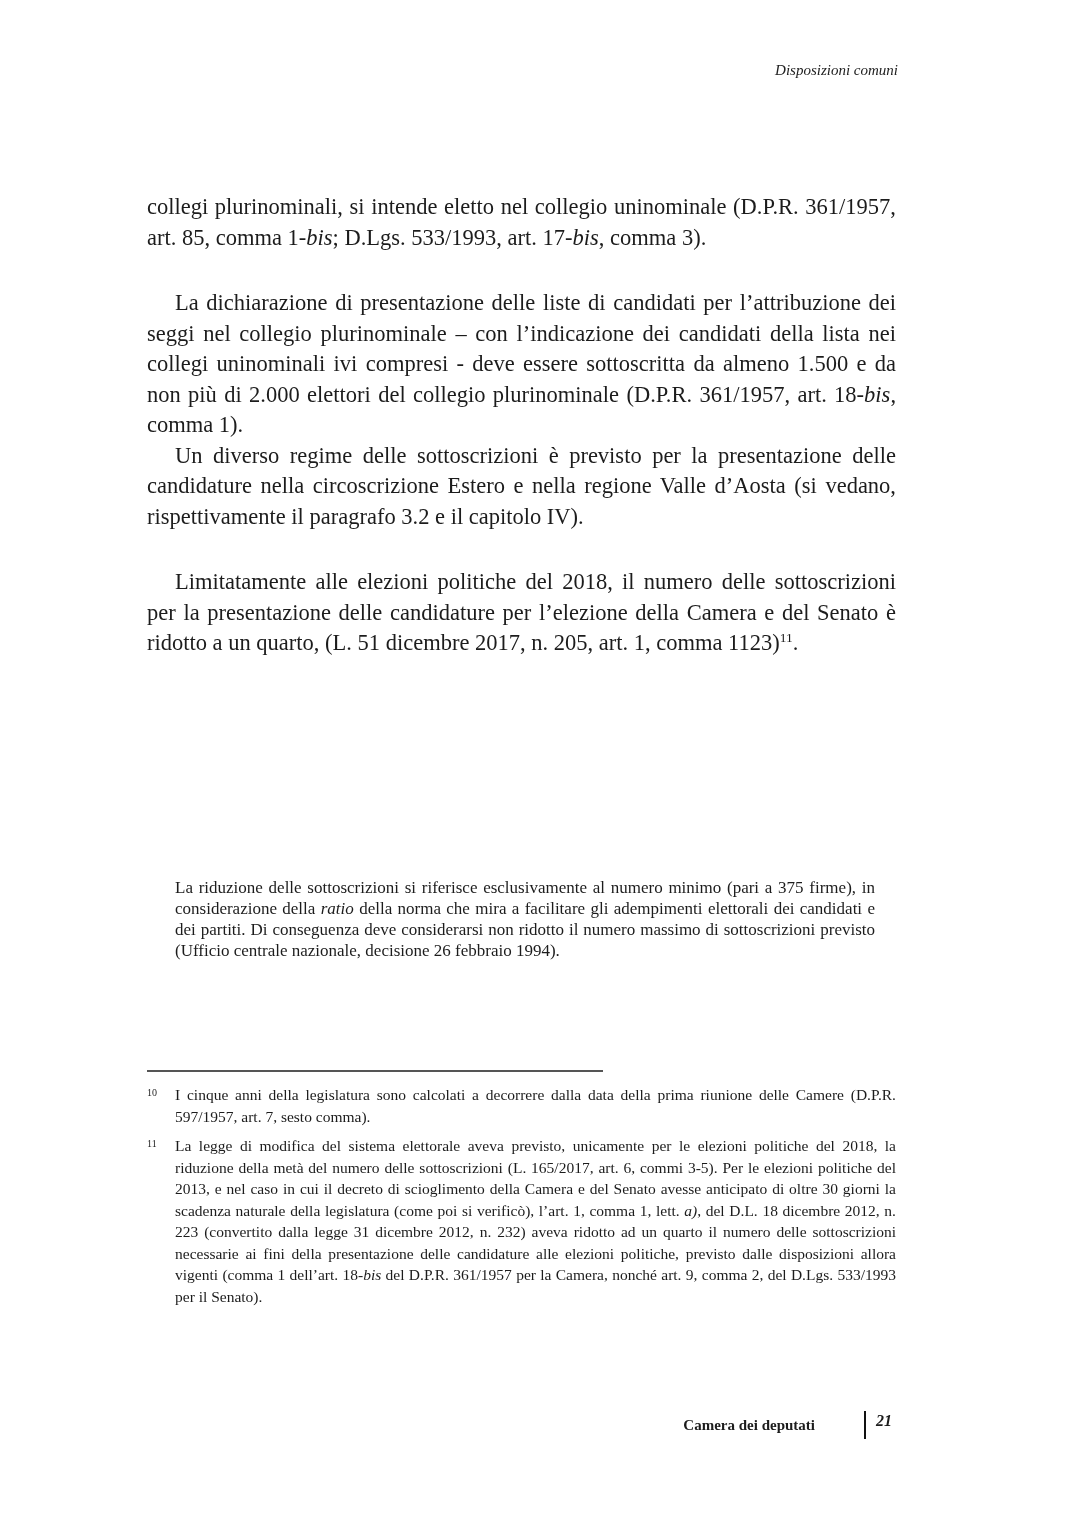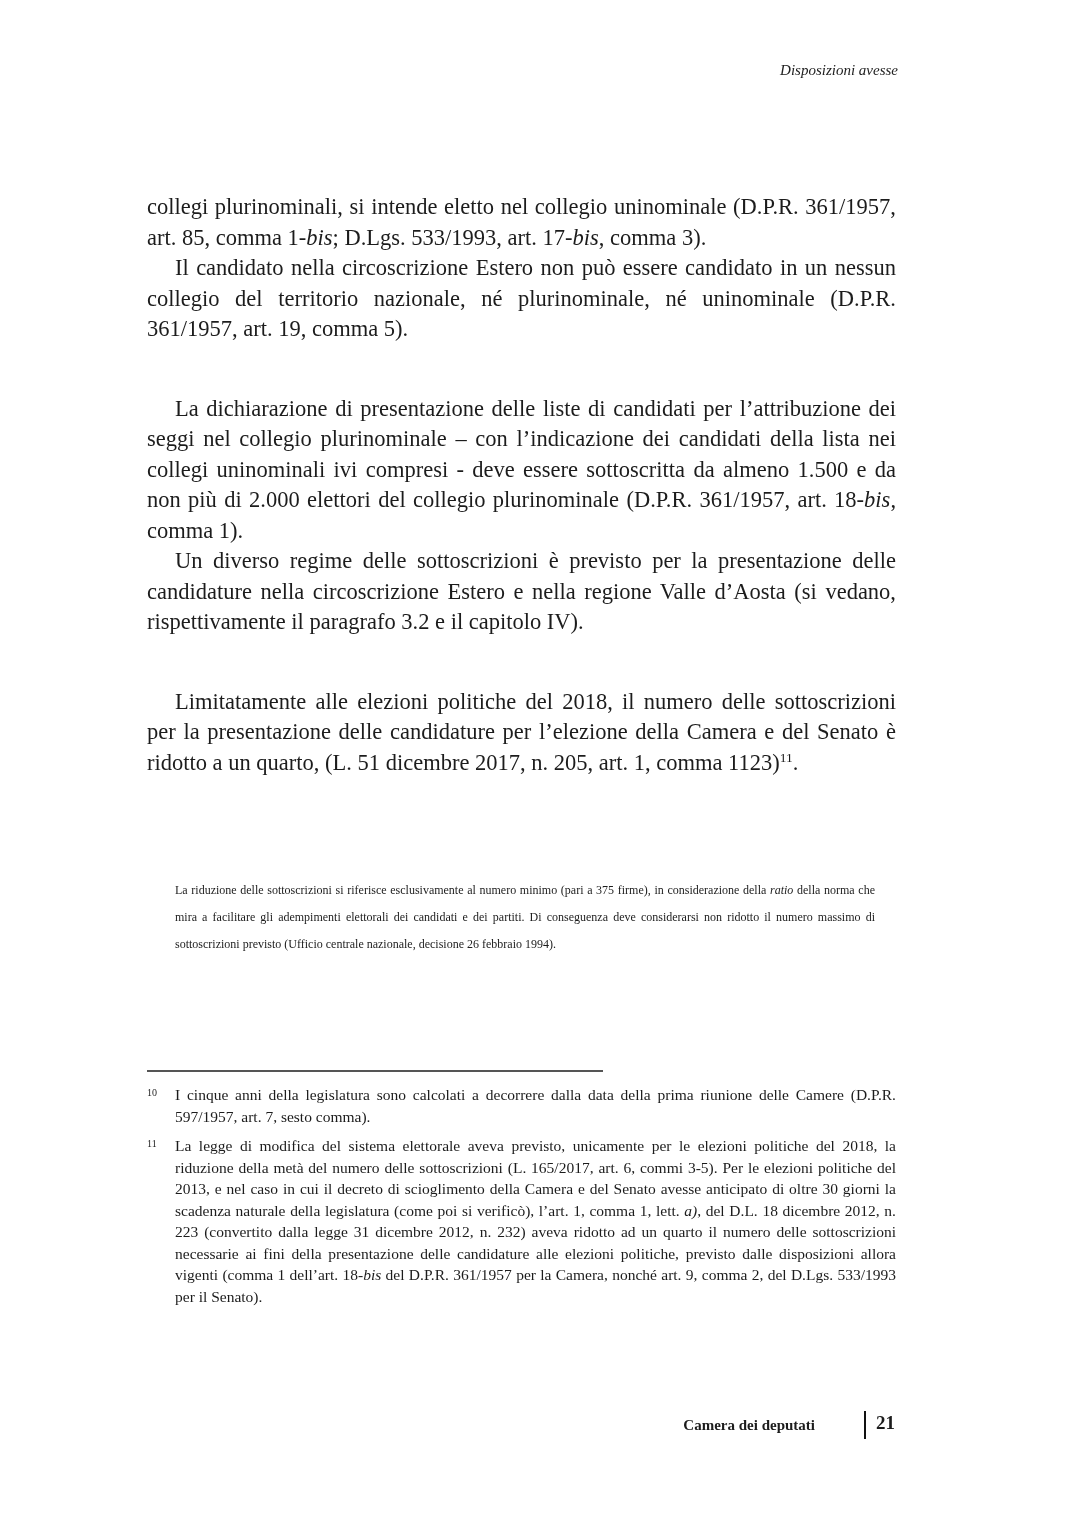--- a/index.html
+++ b/index.html
@@ -2,41 +2,40 @@
 <html><head>
   <meta charset="utf-8">
   <style>
     html, body { margin: 0; padding: 0; background: #ffffff; }
     body { width: 1074px; height: 1517px; position: relative; overflow: hidden;
       font-family: "Liberation Serif", "DejaVu Serif", serif; color: #1c1c1c; }
     .running-head { position: absolute; top: 62px; right: 176px; font-style: italic; font-size: 15px; color: #222; }
     .body-text { position: absolute; left: 147px; width: 749px; font-size: 22.5px; line-height: 30.5px; text-align: justify; }
     .body-text p { margin: 0; }
     .body-text p.indent { text-indent: 28px; }
-    .body-text p.gap { margin-top: 49px; }
+    .body-text p.gap { margin-top: 35px; }
     sup { font-size: 0.6em; line-height: 0; vertical-align: super; }
-    .note-block { position: absolute; left: 175px; width: 700px; top: 877px; font-size: 12px; line-height: 27px; text-align: justify; }
+    .note-block { position: absolute; left: 175px; width: 700px; top: 877px; font-size: 17px; line-height: 21px; text-align: justify; }
     .fn-rule { position: absolute; left: 147px; top: 1070px; width: 456px; height: 2px; background: #555; }
     .footnotes { position: absolute; left: 147px; width: 749px; top: 1084px; font-size: 15.5px; line-height: 21.5px; text-align: justify; }
     .fn { display: flex; margin-bottom: 8px; }
     .fn-num { width: 28px; flex: 0 0 28px; font-size: 10px; line-height: 14px; padding-top: 2px; }
     .fn-text { flex: 1; }
     .footer { position: absolute; top: 1411px; left: 0; width: 100%; }
     .footer-label { position: absolute; right: 259px; font-size: 15px; top: 6px; font-weight: bold; }
     .footer-bar { position: absolute; left: 864px; top: 0; width: 2px; height: 28px; background: #111; }
-    .page-num { position: absolute; left: 876px; top: 1px; font-size: 19px; font-weight: bold; }
+    .page-num { position: absolute; left: 876px; top: 1px; font-size: 16px; font-weight: bold; font-style: italic; }
   </style>
 </head>
 <body>
 
-<div class="running-head">Disposizioni avesse</div>
+<div class="running-head">Disposizioni comuni</div>
 
 <div class="body-text" style="top:192px;">
   <p><span>collegi plurinominali, si intende eletto nel collegio uninominale (D.P.R. 361/1957, art. 85, comma 1-</span><i>bis</i><span>; D.Lgs. 533/1993, art. 17-</span><i>bis</i><span>, comma 3).</span></p>
-  <p class="indent">Il candidato nella circoscrizione Estero non può essere candidato in un nessun collegio del territorio nazionale, né plurinominale, né uninominale (D.P.R. 361/1957, art. 19, comma 5).</p>
   <p class="indent gap"><span>La dichiarazione di presentazione delle liste di candidati per l’attribuzione dei seggi nel collegio plurinominale – con l’indicazione dei candidati della lista nei collegi uninominali ivi compresi - deve essere sottoscritta da almeno 1.500 e da non più di 2.000 elettori del collegio plurinominale (D.P.R. 361/1957, art. 18-</span><i>bis</i><span>, comma 1).</span></p>
   <p class="indent">Un diverso regime delle sottoscrizioni è previsto per la presentazione delle candidature nella circoscrizione Estero e nella regione Valle d’Aosta (si vedano, rispettivamente il paragrafo 3.2 e il capitolo IV).</p>
   <p class="indent gap"><span>Limitatamente alle elezioni politiche del 2018, il numero delle sottoscrizioni per la presentazione delle candidature per l’elezione della Camera e del Senato è ridotto a un quarto, (L. 51 dicembre 2017, n. 205, art. 1, comma 1123)</span><sup>11</sup><span>.</span></p>
 </div>
 
 <div class="note-block">
   <span>La riduzione delle sottoscrizioni si riferisce esclusivamente al numero minimo (pari a 375 firme), in considerazione della </span><i>ratio</i><span> della norma che mira a facilitare gli adempimenti elettorali dei candidati e dei partiti. Di conseguenza deve considerarsi non ridotto il numero massimo di sottoscrizioni previsto (Ufficio centrale nazionale, decisione 26 febbraio 1994).</span>
 </div>
 
 <div class="fn-rule"></div>

